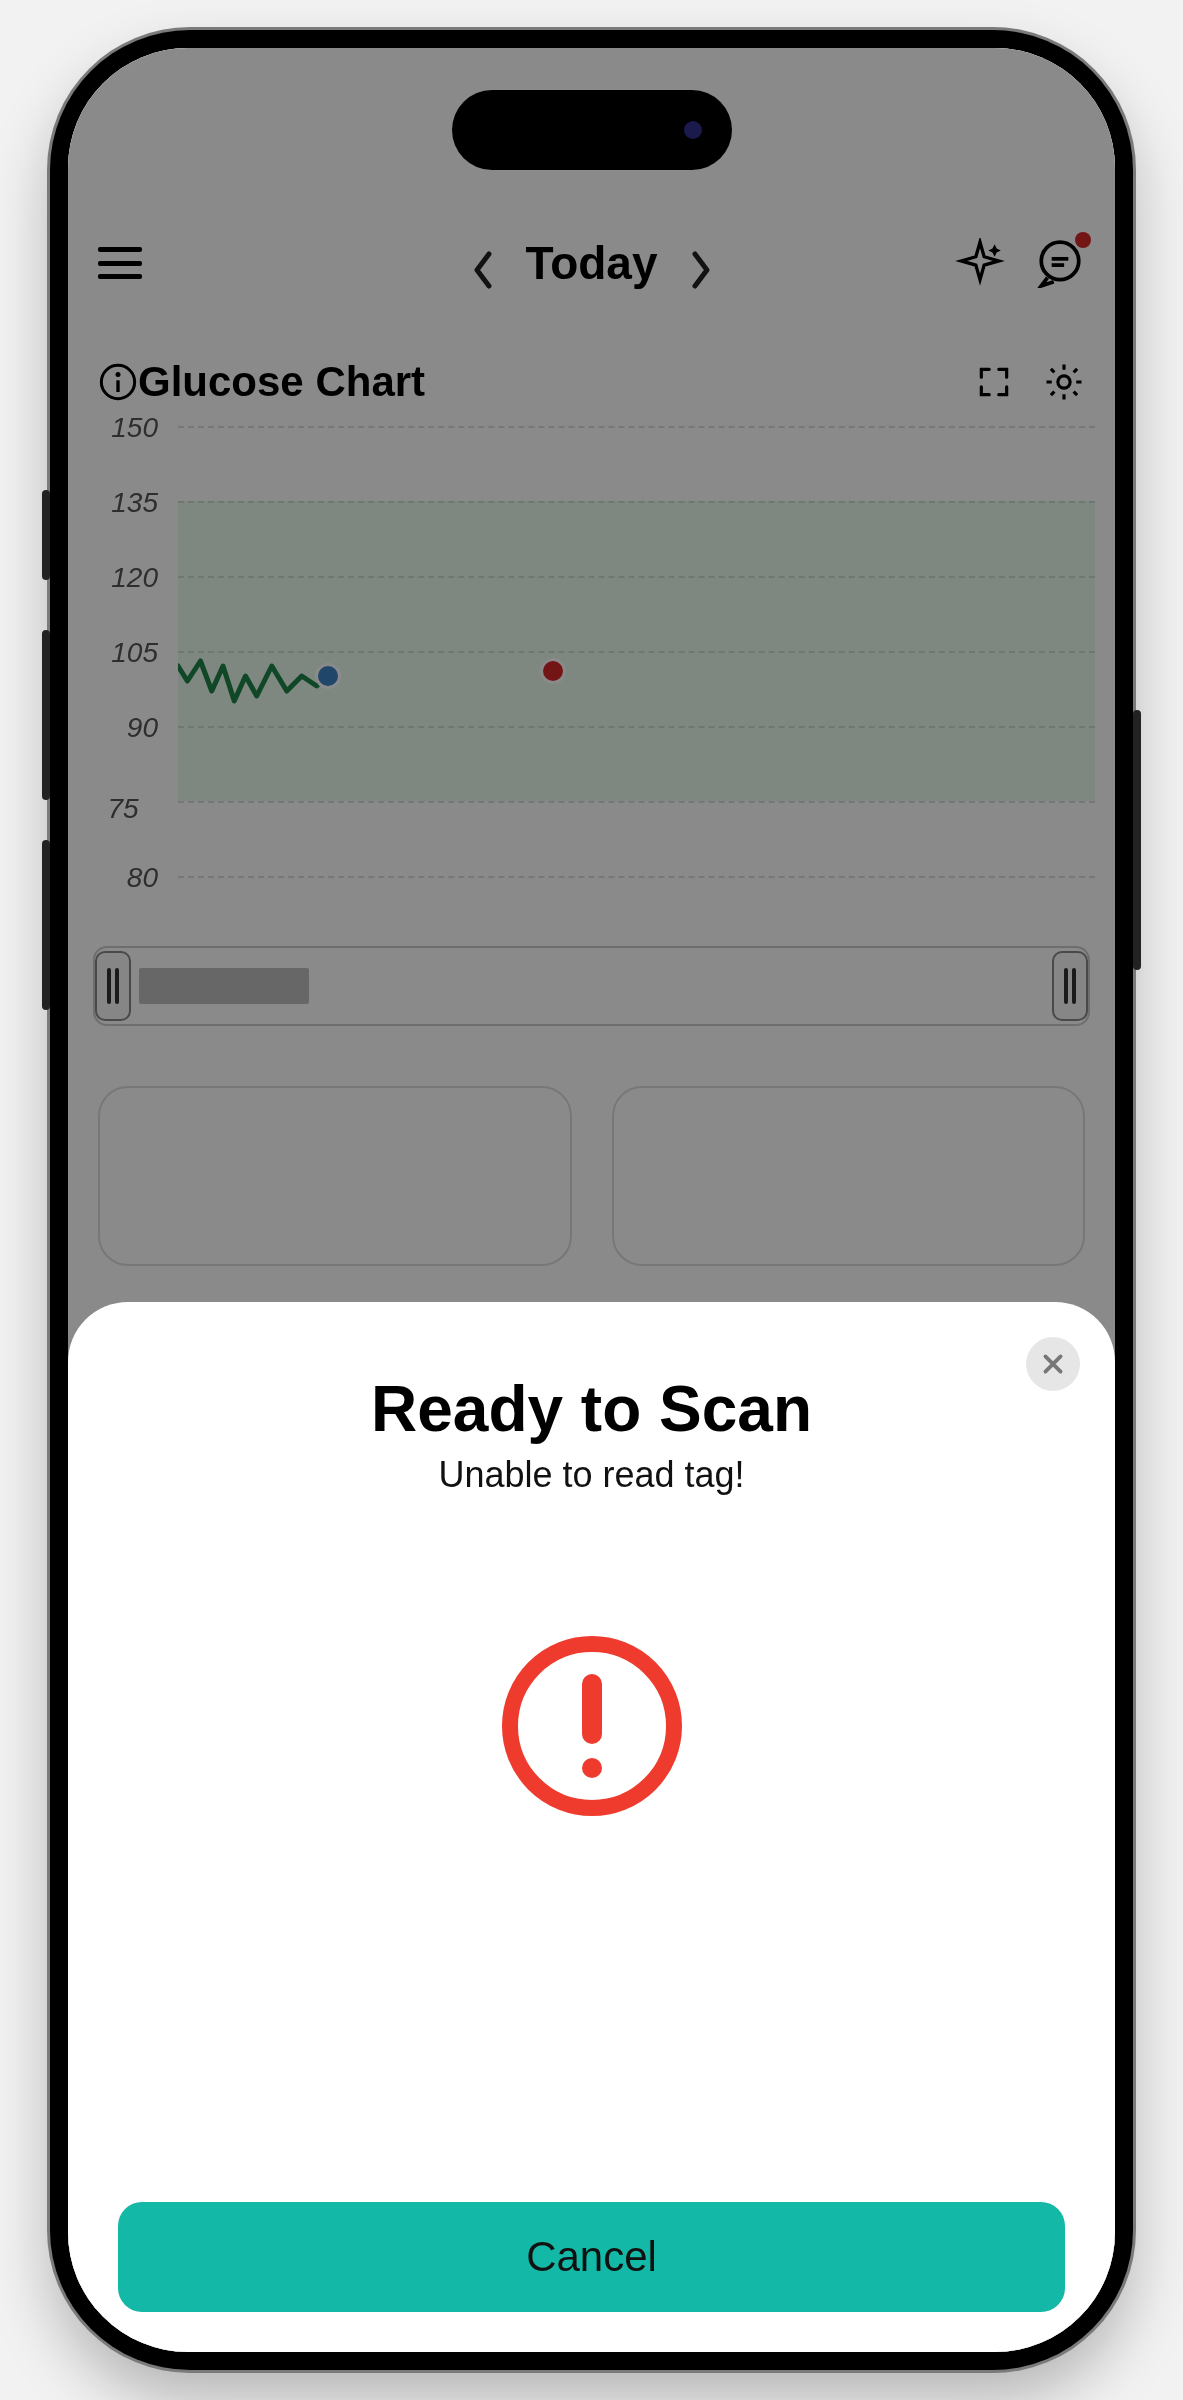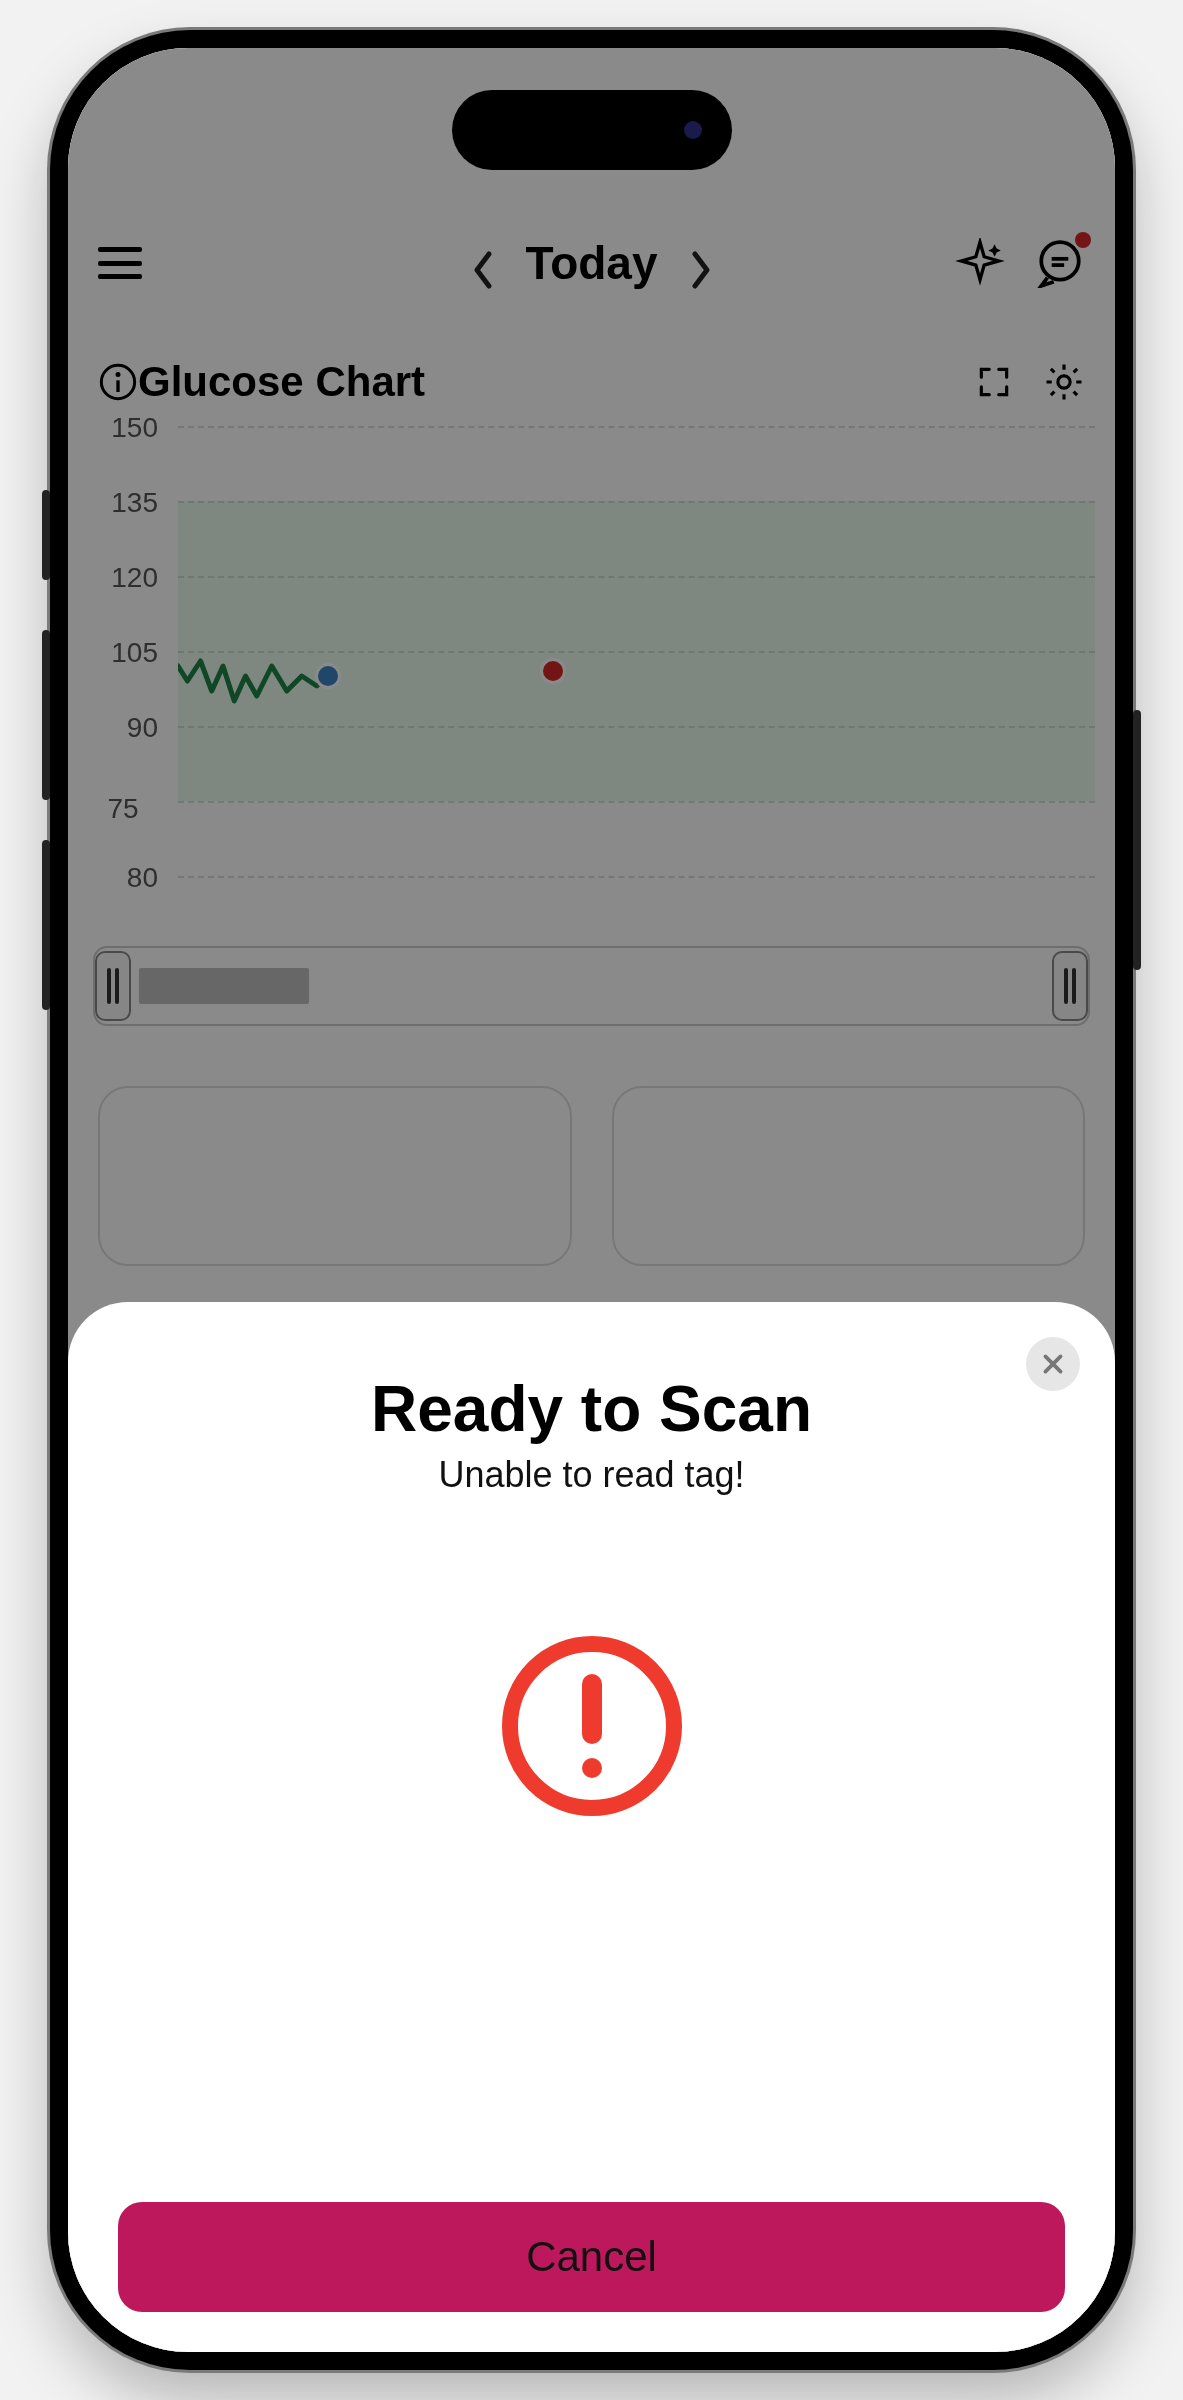--- a/index.html
+++ b/index.html
@@ -93,21 +93,21 @@
   .section-title { font-size:42px; font-weight:800; }
   .section-right { display:flex; align-items:center; gap:30px; }
 
   .chart-area {
     position:relative;
     margin: 10px 20px 0 20px;
     height: 500px;
   }
   .ytick {
     position:absolute; left:0; width:70px; text-align:right;
-    font-size:28px; color:#555;
+    font-size:28px; color:#555;font-style:italic;
   }
   .grid-line {
     position:absolute; left:90px; right:0; height:0;
     border-top:2px dashed #ddd;
   }
   .target-band {
     position:absolute; left:90px; right:0;
     background: rgba(140, 220, 160, 0.18);
   }
   .xaxis {
@@ -182,21 +182,21 @@
     border-radius:50%;
     display:flex; align-items:center; justify-content:center;
     color:#ef3b2d;
   }
   .alert-circle .bang-bar { width:20px; height:70px; background:#ef3b2d; border-radius:10px; }
   .alert-circle .bang-dot { width:20px; height:20px; background:#ef3b2d; border-radius:50%; margin-top:14px; }
   .bang-wrap { display:flex; flex-direction:column; align-items:center; }
   .cancel-btn {
     margin-top:auto;
     width:100%; height:110px;
-    background:#be185d;
+    background:#14b8a6;
     border:none; border-radius:24px;
     font-size:42px; color:#111;
   }
 
 </style>
 </head>
 <body>
 
 <div class="phone-outer">
   <div class="side-btn sb1"></div>

